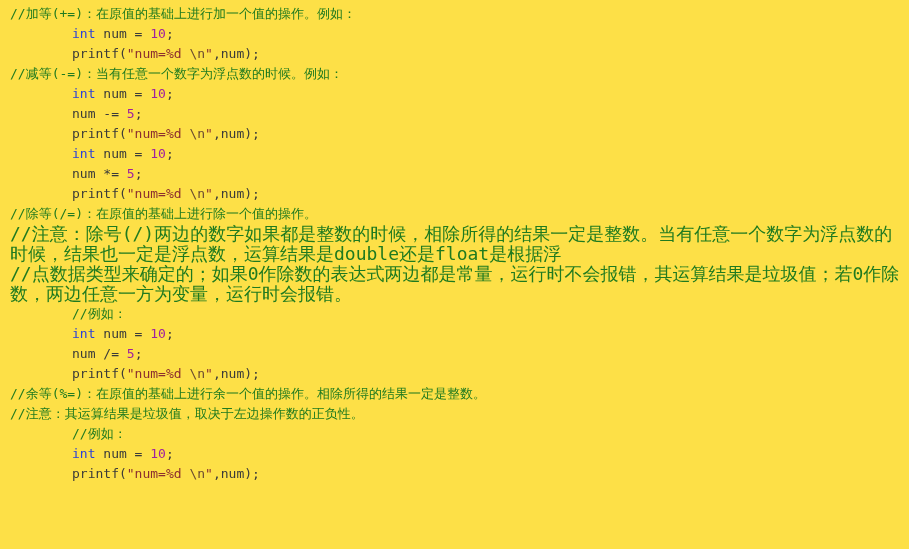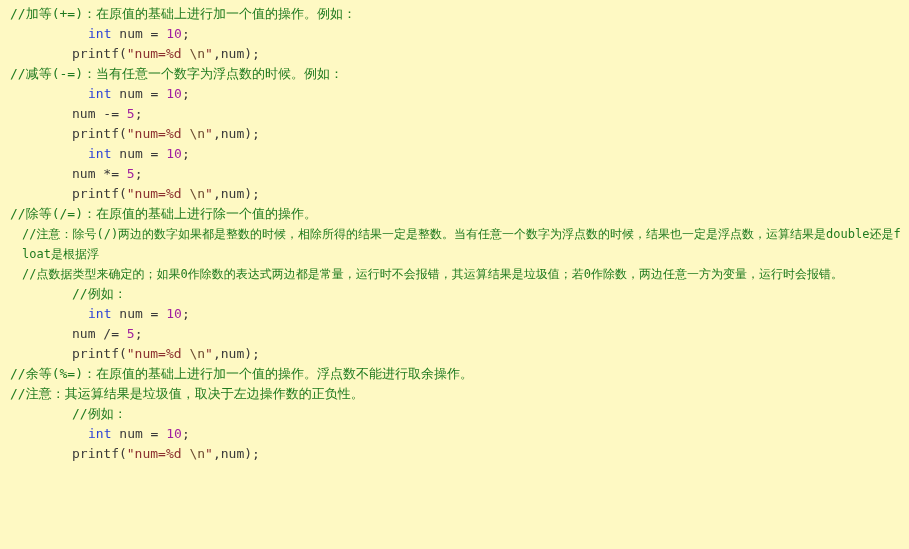--- a/index.html
+++ b/index.html
@@ -11,42 +11,42 @@
     width: 909px;
     height: 549px;
     overflow: hidden;
     font-family: "DejaVu Sans Mono", "Liberation Mono", monospace;
   }
   #editor {
     width: 909px;
     height: 549px;
     box-sizing: border-box;
     padding: 4px 0 0 0;
-    background: #fef9c3;
+    background: #fde047;
   }
   .line {
     font-size: 13px;
     line-height: 20px;
     height: 20px;
     white-space: pre;
     padding-left: 10px;
     letter-spacing: 0px;
   }
   
   .wrapline {
-    font-size: 12px;
+    font-size: 18px;
     line-height: 20px;
     white-space: normal;
-    padding-left: 22px;
+    padding-left: 10px;
     padding-right: 2px;
     word-break: break-all;
     text-indent: 0;
   }
   .cm  { color: #1f7a1f; }      
-  .kw  { color: #2b41d8; margin-left: 16px; }      
+  .kw  { color: #2b41d8; }      
   .id  { color: #3a3a3a; }      
   .num { color: #a020a0; }      
   .str { color: #8b2f2f; }      
   .esc { color: #6b4a2f; }      
   .indent { padding-left: 72px; }
 </style>
 </head>
 <body>
 
 <div id="editor">
@@ -60,18 +60,18 @@
     <div class="line indent"><span class="kw">int</span><span class="id"> num = </span><span class="num">10</span><span class="id">;</span></div>
     <div class="line indent"><span class="id">num *= </span><span class="num">5</span><span class="id">;</span></div>
     <div class="line indent"><span class="id">printf(</span><span class="str">"num=%d </span><span class="esc">\n</span><span class="str">"</span><span class="id">,num);</span></div>
     <div class="line"><span class="cm">//除等(/=)：在原值的基础上进行除一个值的操作。</span></div>
     <div class="wrapline"><span class="cm"> //注意：除号(/)两边的数字如果都是整数的时候，相除所得的结果一定是整数。当有任意一个数字为浮点数的时候，结果也一定是浮点数，运算结果是double还是float是根据浮</span></div>
     <div class="wrapline"><span class="cm"> //点数据类型来确定的；如果0作除数的表达式两边都是常量，运行时不会报错，其运算结果是垃圾值；若0作除数，两边任意一方为变量，运行时会报错。</span></div>
     <div class="line indent"><span class="cm">//例如：</span></div>
     <div class="line indent"><span class="kw">int</span><span class="id"> num = </span><span class="num">10</span><span class="id">;</span></div>
     <div class="line indent"><span class="id">num /= </span><span class="num">5</span><span class="id">;</span></div>
     <div class="line indent"><span class="id">printf(</span><span class="str">"num=%d </span><span class="esc">\n</span><span class="str">"</span><span class="id">,num);</span></div>
-    <div class="line"><span class="cm">//余等(%=)：在原值的基础上进行加一个值的操作。浮点数不能进行取余操作。</span></div>
+    <div class="line"><span class="cm">//余等(%=)：在原值的基础上进行余一个值的操作。相除所得的结果一定是整数。</span></div>
     <div class="line"><span class="cm">//注意：其运算结果是垃圾值，取决于左边操作数的正负性。</span></div>
     <div class="line indent"><span class="cm">//例如：</span></div>
     <div class="line indent"><span class="kw">int</span><span class="id"> num = </span><span class="num">10</span><span class="id">;</span></div>
     <div class="line indent"><span class="id">printf(</span><span class="str">"num=%d </span><span class="esc">\n</span><span class="str">"</span><span class="id">,num);</span></div>
   </div>
 
 </body></html>

